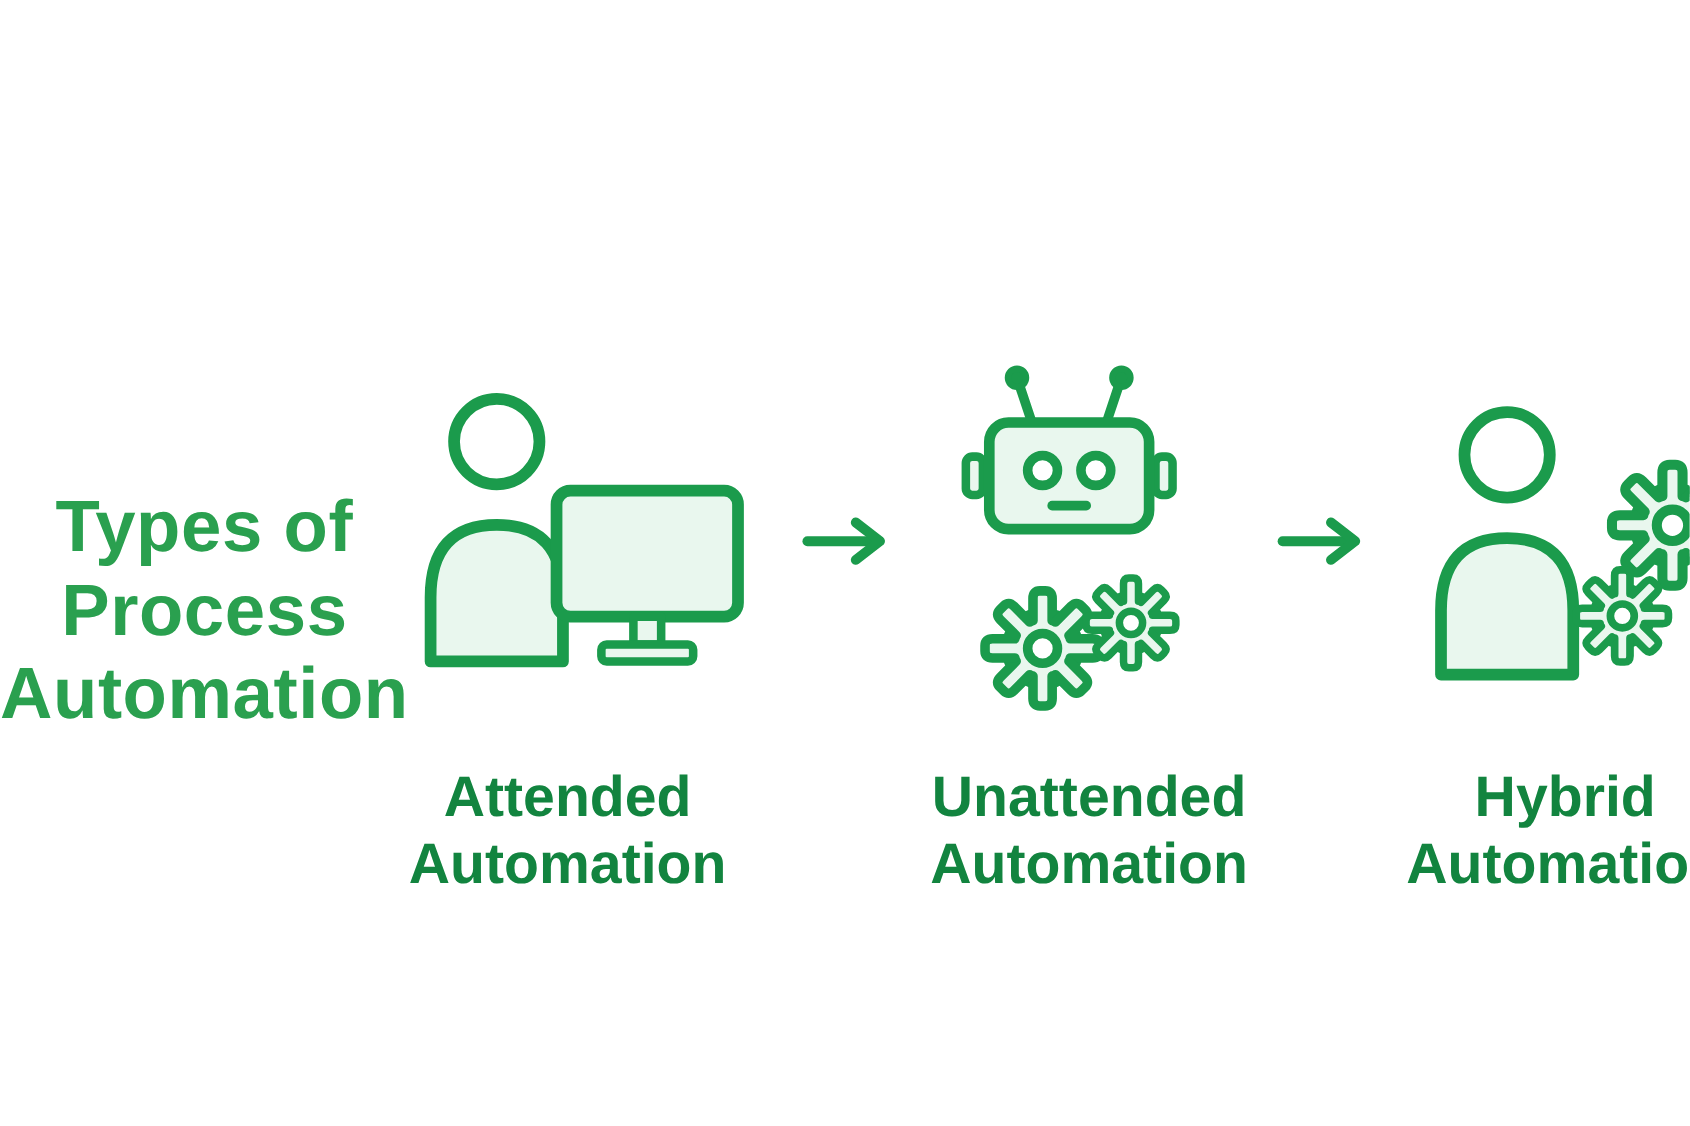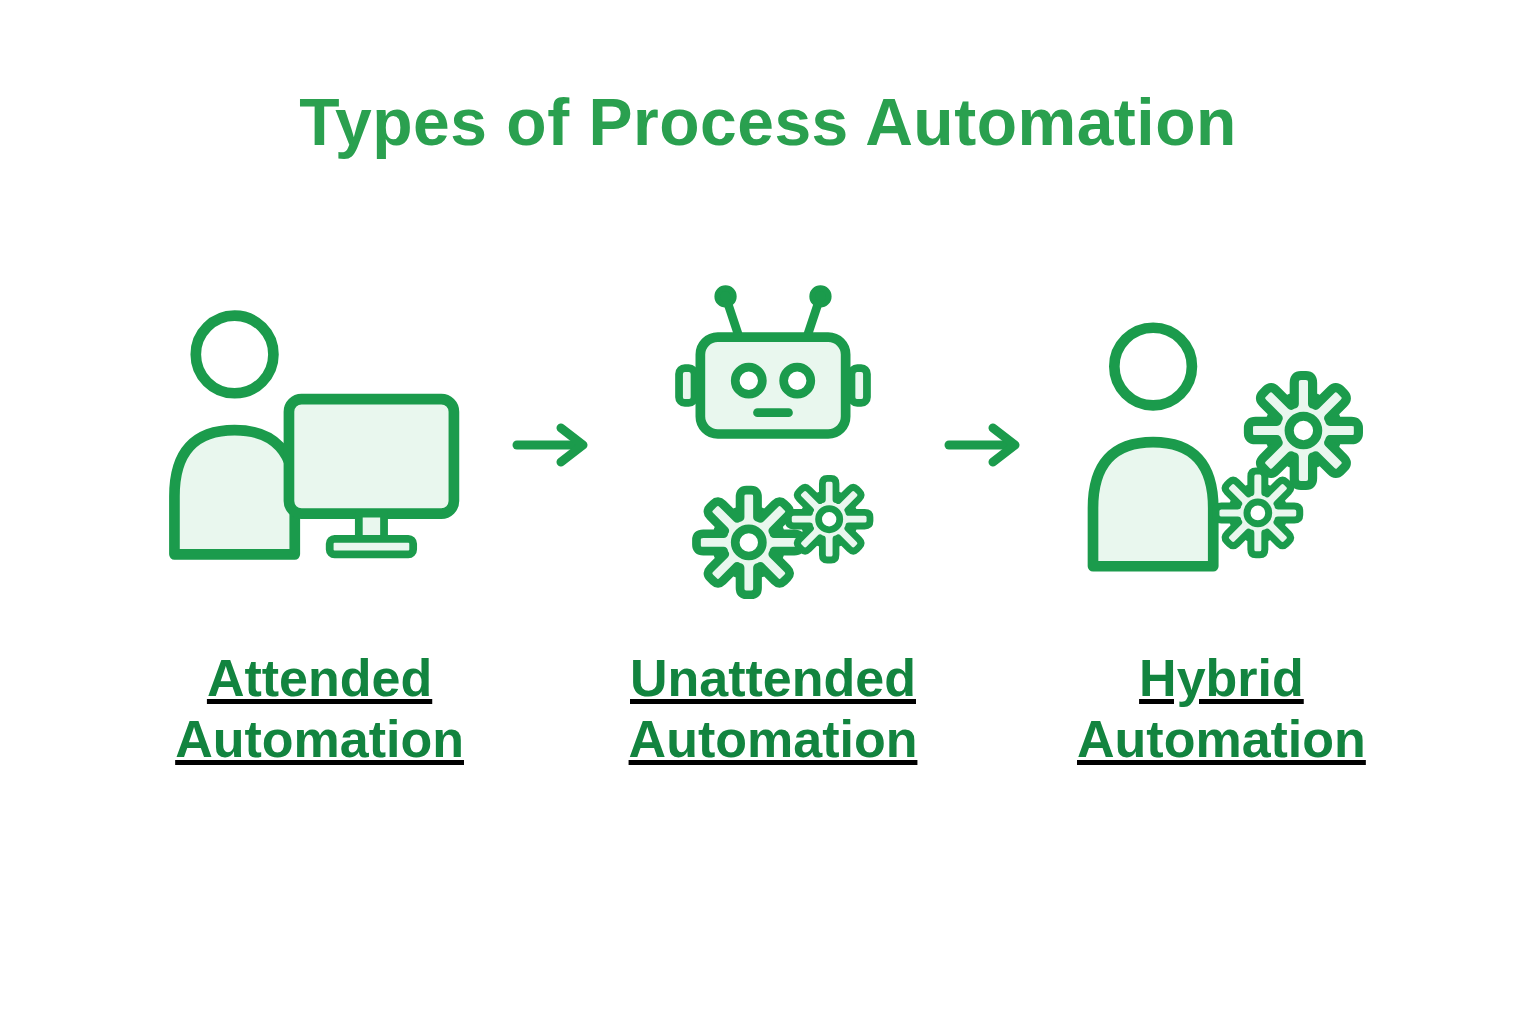--- a/index.html
+++ b/index.html
@@ -11,39 +11,39 @@
   }
   * { margin: 0; padding: 0; box-sizing: border-box; }
   html, body {
     width: 1536px; height: 1024px;
     background: var(--background);
     font-family: "Liberation Sans", sans-serif;
     overflow: hidden;
   }
   .page {
     width: 1536px; height: 1024px;
-    display: flex; flex-direction: column; align-items: center;
+    display: flex; flex-direction: row; align-items: center;
   }
   .title {
     margin-top: 84px;
     font-size: 66px;
     font-weight: 700;
     letter-spacing: 0.5px;
     color: var(--title-green);
     text-align: center;
   }
   .row {
     margin-top: 66px;
     display: flex;
     align-items: flex-start;
     justify-content: center;
     gap: 26px;
   }
   .item {
-    display: flex; flex-direction: column; align-items: center; text-decoration: underline;
+    display: flex; flex-direction: column; align-items: flex-start;
   }
   .icon-box {
     height: 392px;
     display: flex; align-items: flex-end; justify-content: center;
   }
   .icon-attended svg { margin-bottom: 52px; }
   .icon-hybrid svg { margin-bottom: 40px; }
   .label {
     margin-top: 30px;
     font-size: 52px;

